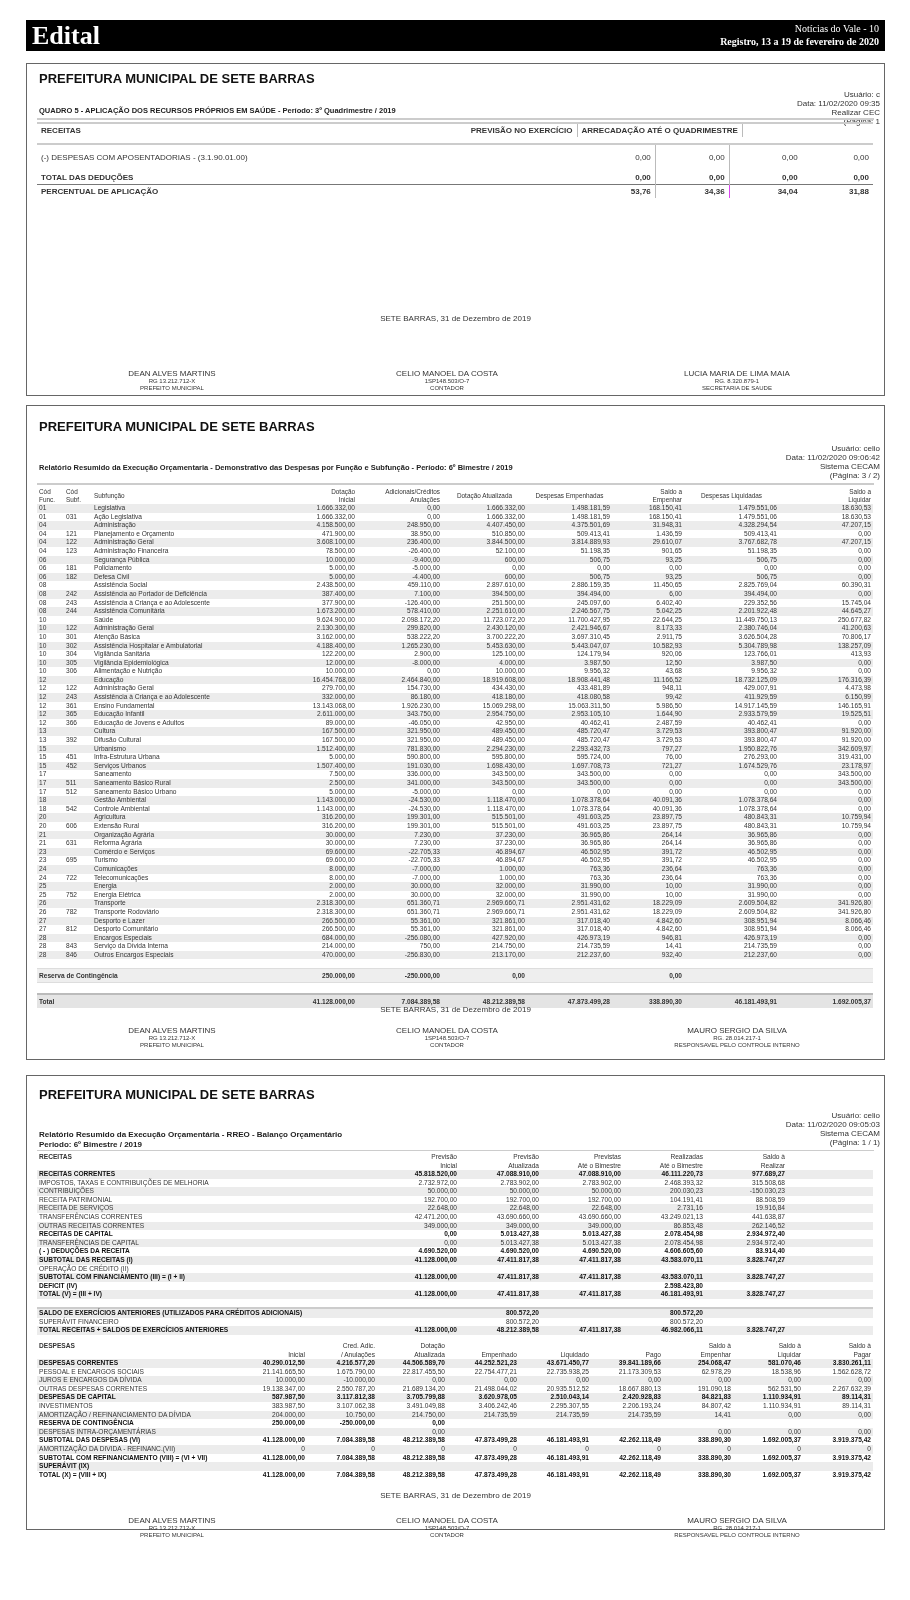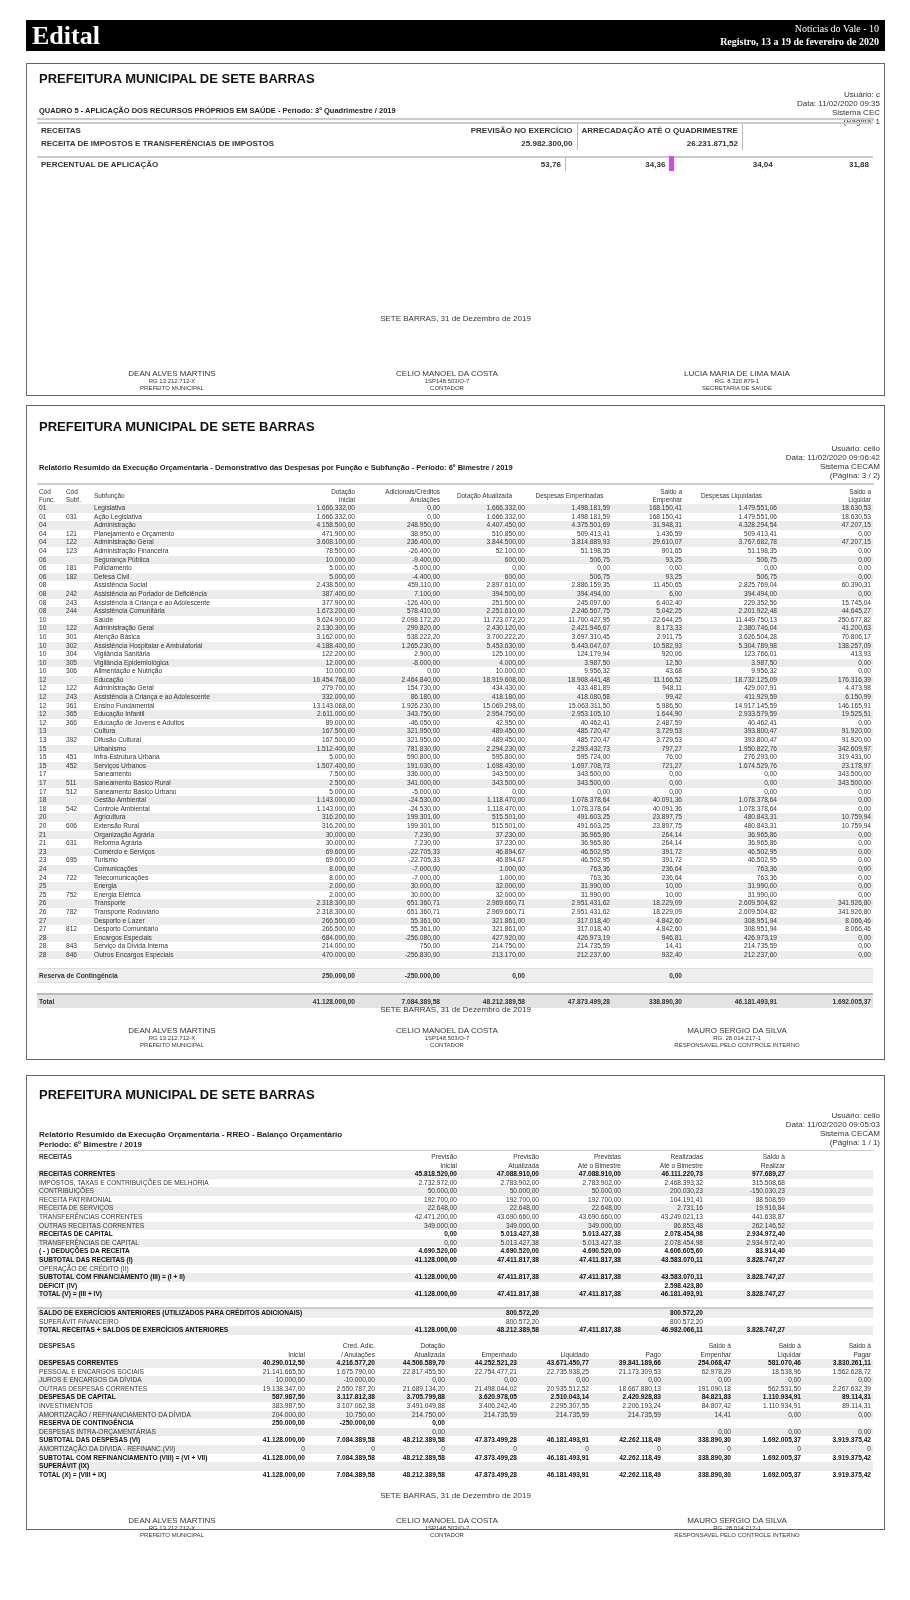--- a/index.html
+++ b/index.html
@@ -33,49 +33,57 @@
   <div class="brand">Edital</div>
   <div class="r1">Notícias do Vale - 10</div>
   <div class="r2">Registro, 13 a 19 de fevereiro de 2020</div>
 </div>
 
 <div class="panel p1" style="top:63px;height:333px">
   <div class="ptitle" style="top:7px">PREFEITURA MUNICIPAL DE SETE BARRAS</div>
   <div class="meta" style="top:26px">
     <div>Usuário: c</div>
       <div>Data: 11/02/2020 09:35</div>
-      <div>Sistema CEC</div>
+      <div>Realizar CEC</div>
       <div>(Página: 1</div>
   </div>
   <div class="sub" style="top:42px">QUADRO 5 - APLICAÇÃO DOS RECURSOS PRÓPRIOS EM SAÚDE - Período: 3º Quadrimestre / 2019</div>
   <div class="hr" style="top:54px"></div>
   <div id="p1tables" style="position:absolute;left:10px;top:58px;width:836px">
       <table style="width:836px;border-top:2px solid #ccc">
         <tbody>
           <tr class="hd">
             <td style="width:410px">RECEITAS</td>
             <td class="num" style="width:130px">PREVISÃO NO EXERCÍCIO</td>
             <td class="num" style="width:150px;border-left:1px solid #bbb">ARRECADAÇÃO ATÉ O QUADRIMESTRE</td>
             <td style="border-left:1px solid #bbb"></td>
           </tr>
-          <tr class="hd">
-            <td>RECEITA DE IMPOSTOS E TRANSFERÊNCIAS DE IMPOSTOS</td>
-            <td class="num">25.982.300,00</td>
-            <td class="num" style="border-left:1px solid #bbb">26.231.871,52</td>
-            <td style="border-left:1px solid #bbb"></td>
-          </tr>
         </tbody>
       </table>
       <table style="width:836px;margin-top:6px;border-top:2px solid #ccc">
         <tbody>
+          <tr style="height:20px;vertical-align:bottom">
+            <td>(-) DESPESAS COM APOSENTADORIAS - (3.1.90.01.00)</td>
+            <td class="num" style="border-right:1px solid #bbb">0,00</td>
+            <td class="num">0,00</td>
+            <td class="num" style="border-left:1px solid #bbb">0,00</td>
+            <td class="num">0,00</td>
+          </tr>
+          <tr class="hd" style="height:20px;vertical-align:bottom">
+            <td>TOTAL DAS DEDUÇÕES</td>
+            <td class="num" style="border-right:1px solid #bbb">0,00</td>
+            <td class="num">0,00</td>
+            <td class="num" style="border-left:1px solid #bbb">0,00</td>
+            <td class="num">0,00</td>
+          </tr>
           <tr class="hd" style=";border-top:1px solid #777">
             <td>PERCENTUAL DE APLICAÇÃO</td>
             <td class="num" style="border-right:1px solid #bbb">53,76</td>
             <td class="num">34,36</td>
-            <td class="num" style="border-left:5px solid #d946ef">34,04</td>
+            <td class="num" style="border-left:1px solid #d946ef">34,04</td>
             <td class="num">31,88</td>
           </tr>
         </tbody>
       </table>
     </div>
   <div class="place" style="top:250px">SETE BARRAS, 31 de Dezembro de 2019</div>
   <div id="p1sig">
       <div class="sig" style="left:35px;top:305px">
         <div class="n">DEAN ALVES MARTINS</div>
         <div class="s">RG 13.212.712-X</div>

